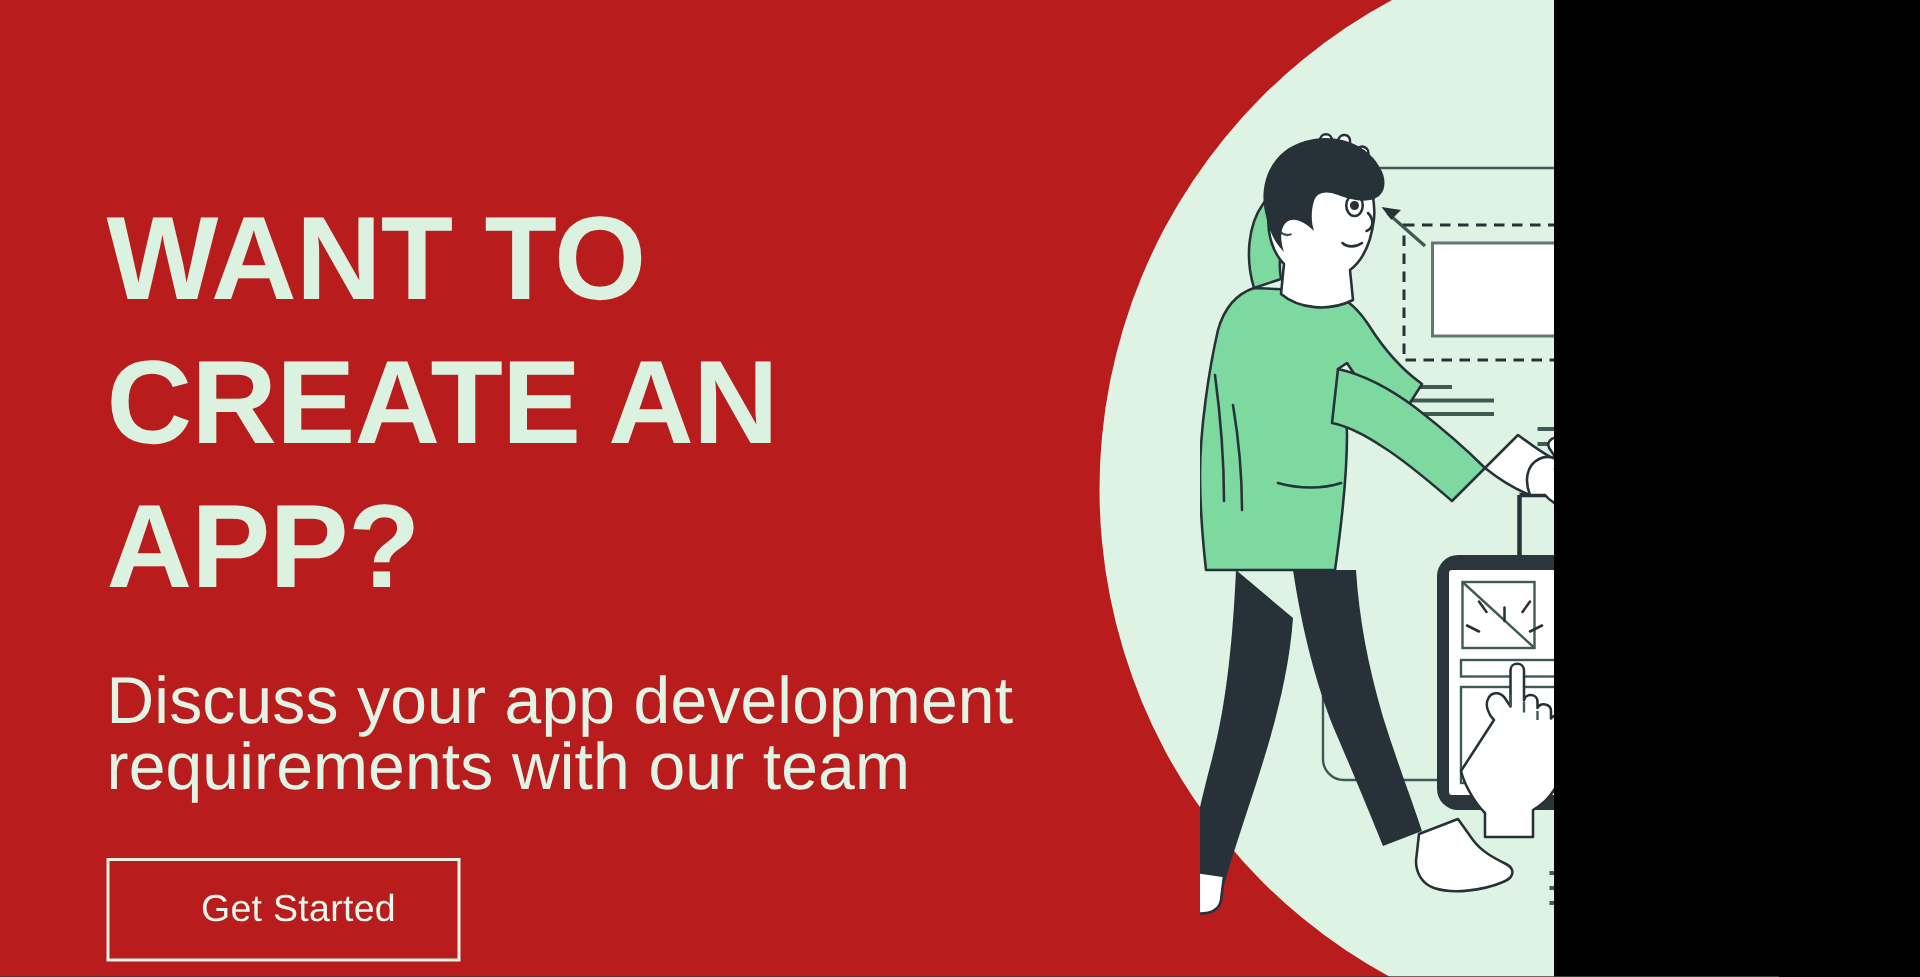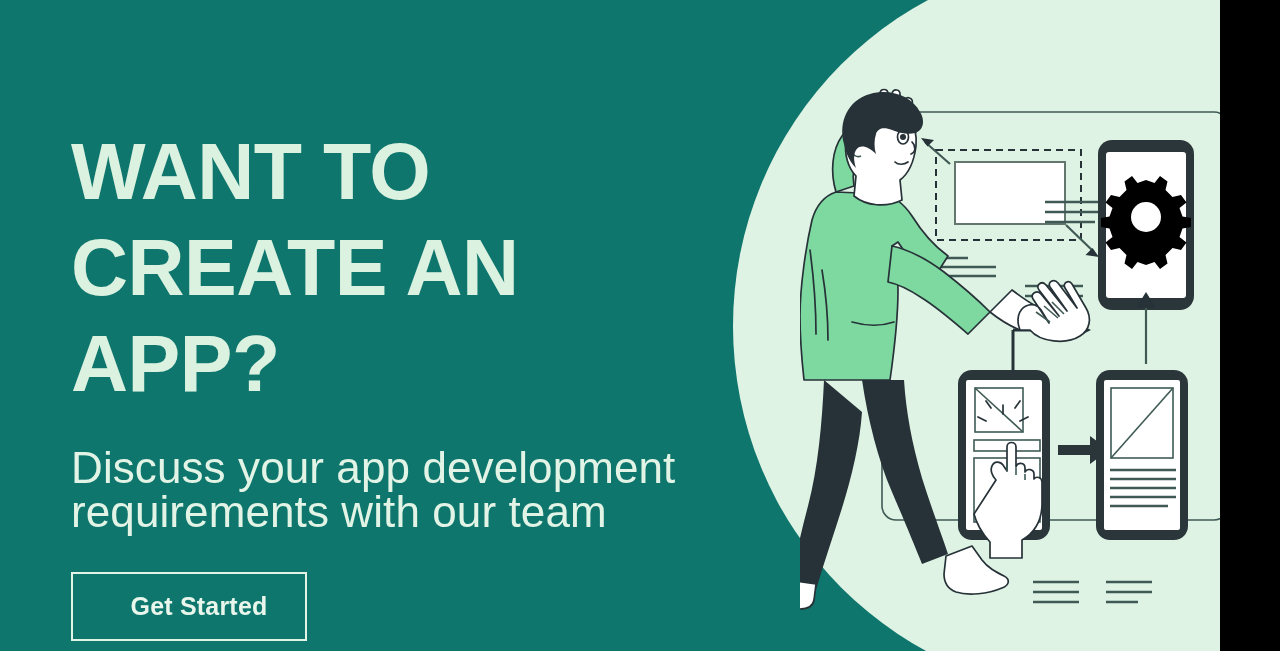--- a/index.html
+++ b/index.html
@@ -8,23 +8,23 @@
   html, body {
     width: 1280px;
     height: 651px;
     overflow: hidden;
     background: #000000;
     font-family: "Liberation Sans", sans-serif;
   }
 
   .banner {
     position: relative;
-    width: 1220px;
+    width: 1036px;
     height: 651px;
-    background: #0f766e;
+    background: #b91c1c;
     overflow: hidden;
   }
 
   
   .green-circle {
     position: absolute;
     left: 733px;
     top: -44px;
     width: 740px;
     height: 740px;
@@ -68,21 +68,21 @@
     display: inline-flex;
     align-items: center;
     justify-content: center;
     width: 236px;
     height: 69px;
     background: transparent;
     border: 2px solid #e2f4e6;
     color: #e8f6eb;
     font-family: "Liberation Sans", sans-serif;
     font-size: 25px;
-    font-weight: bold;
+    font-weight: normal;
     letter-spacing: 0.2px;
     cursor: pointer;
     padding-left: 20px;
   }
 
   
   .illustration {
     position: absolute;
     left: 800px;
     top: 80px;

